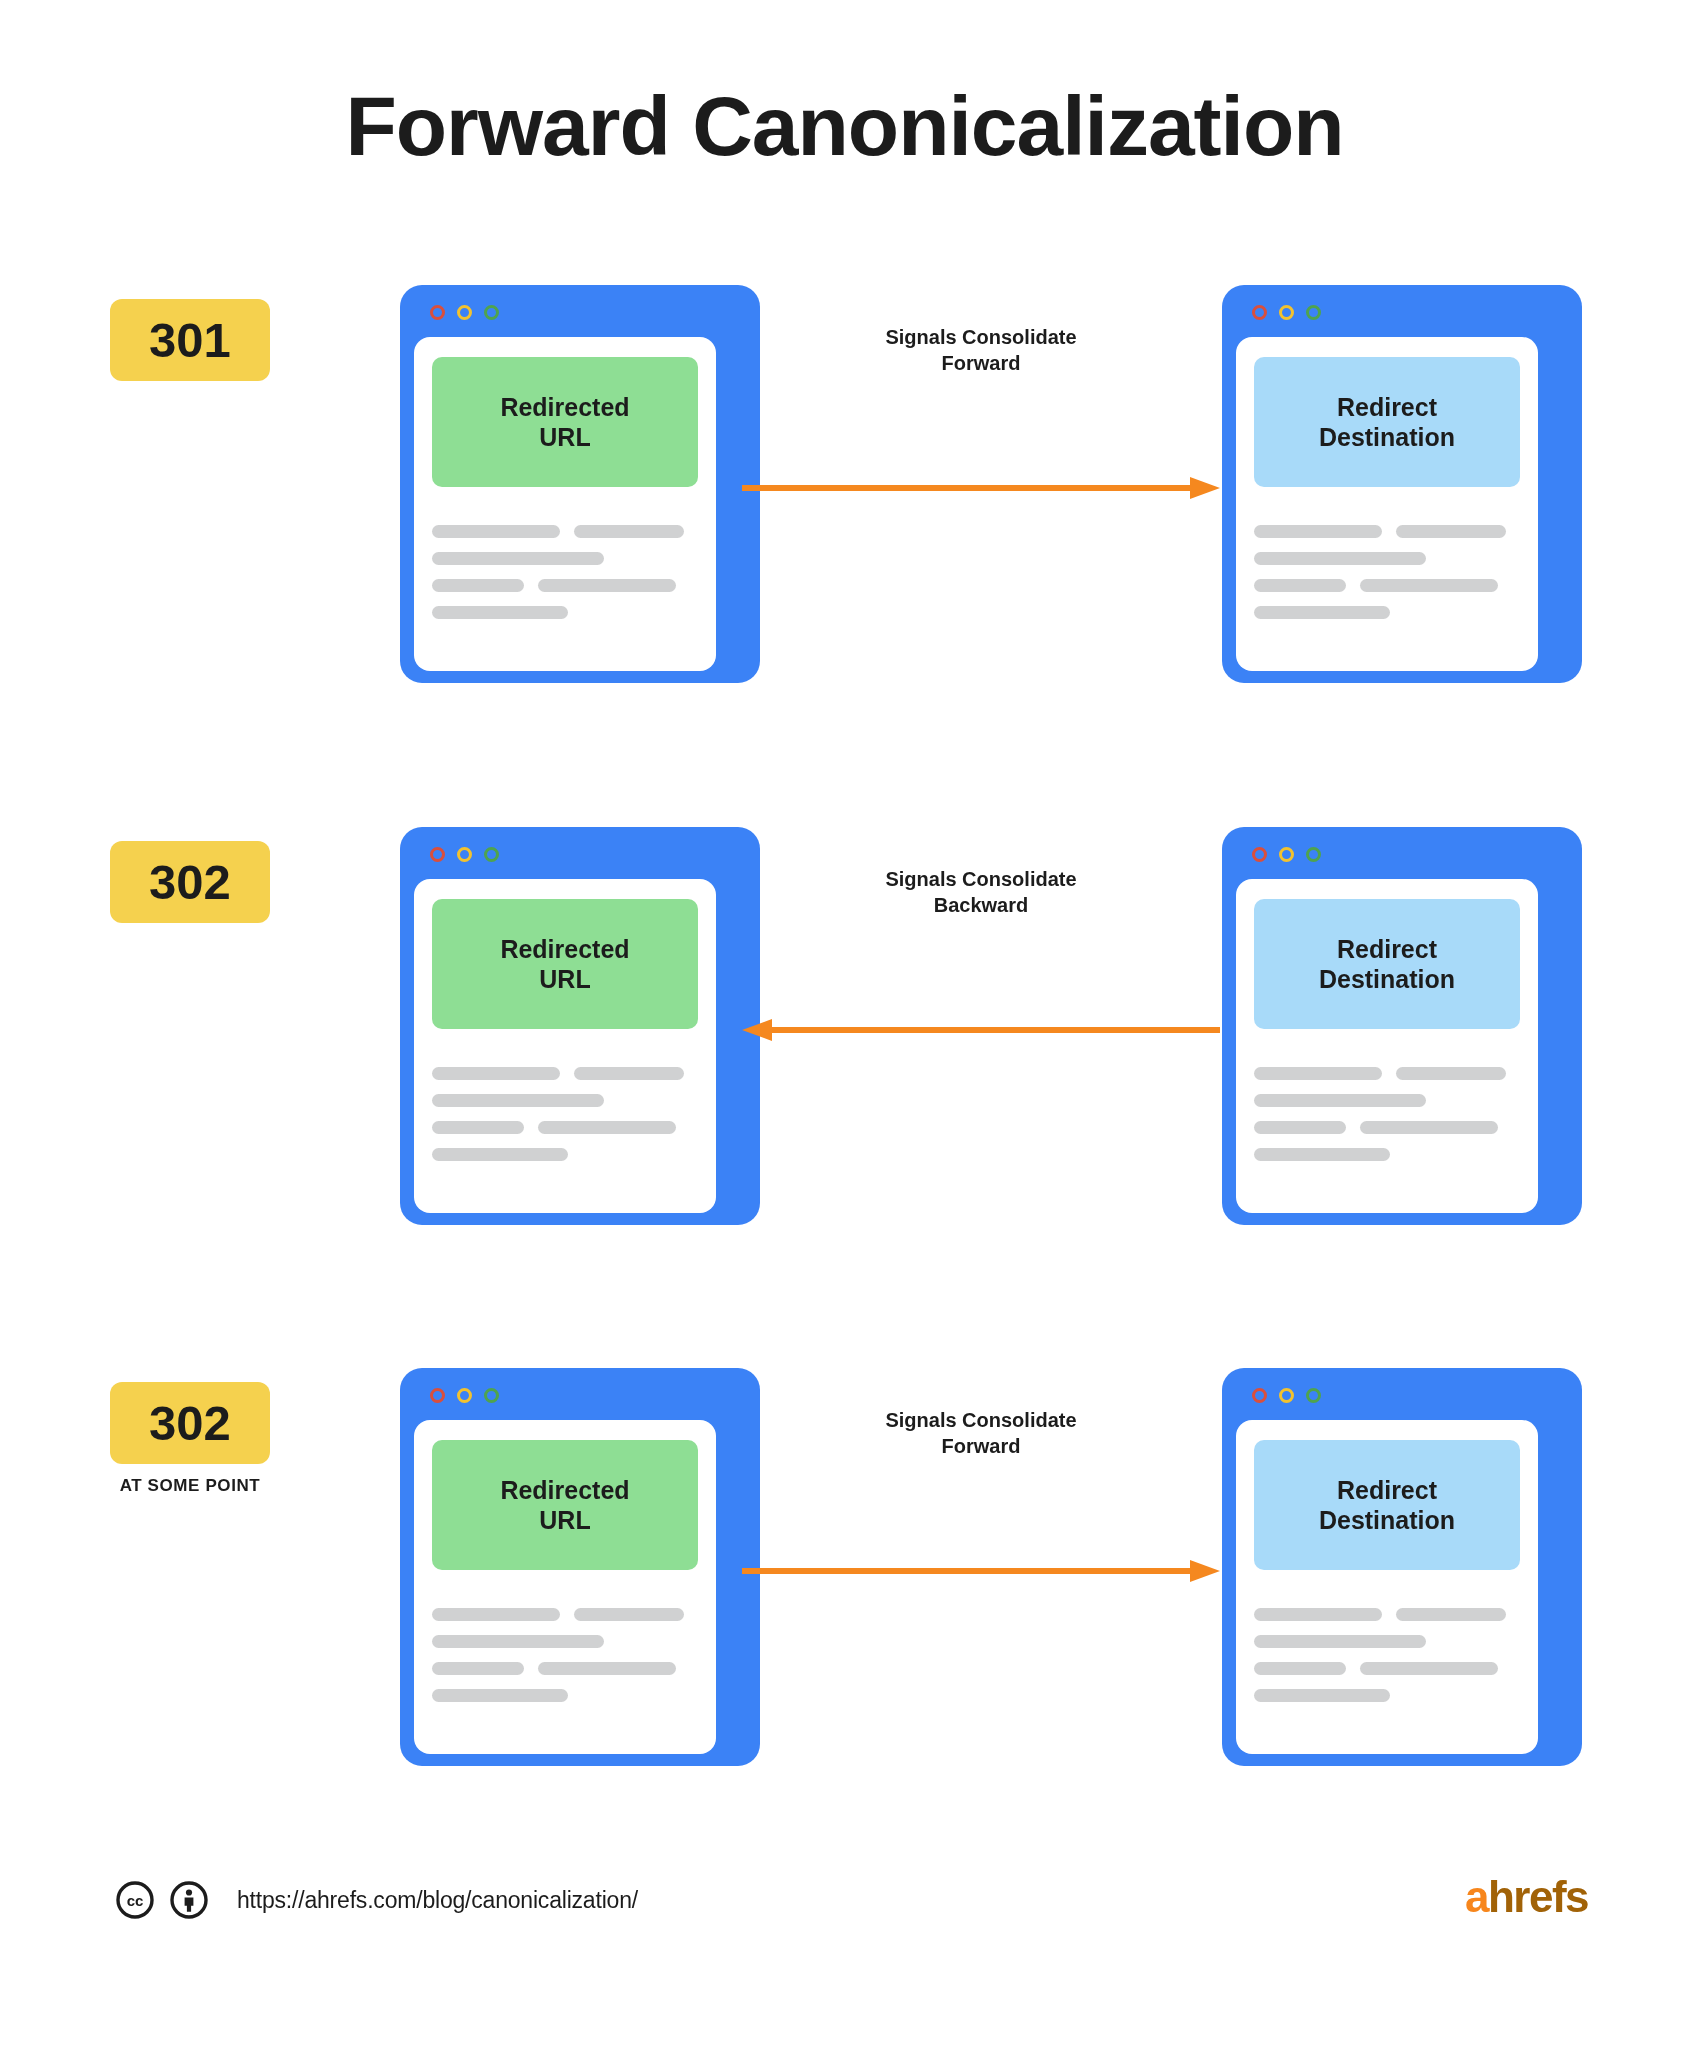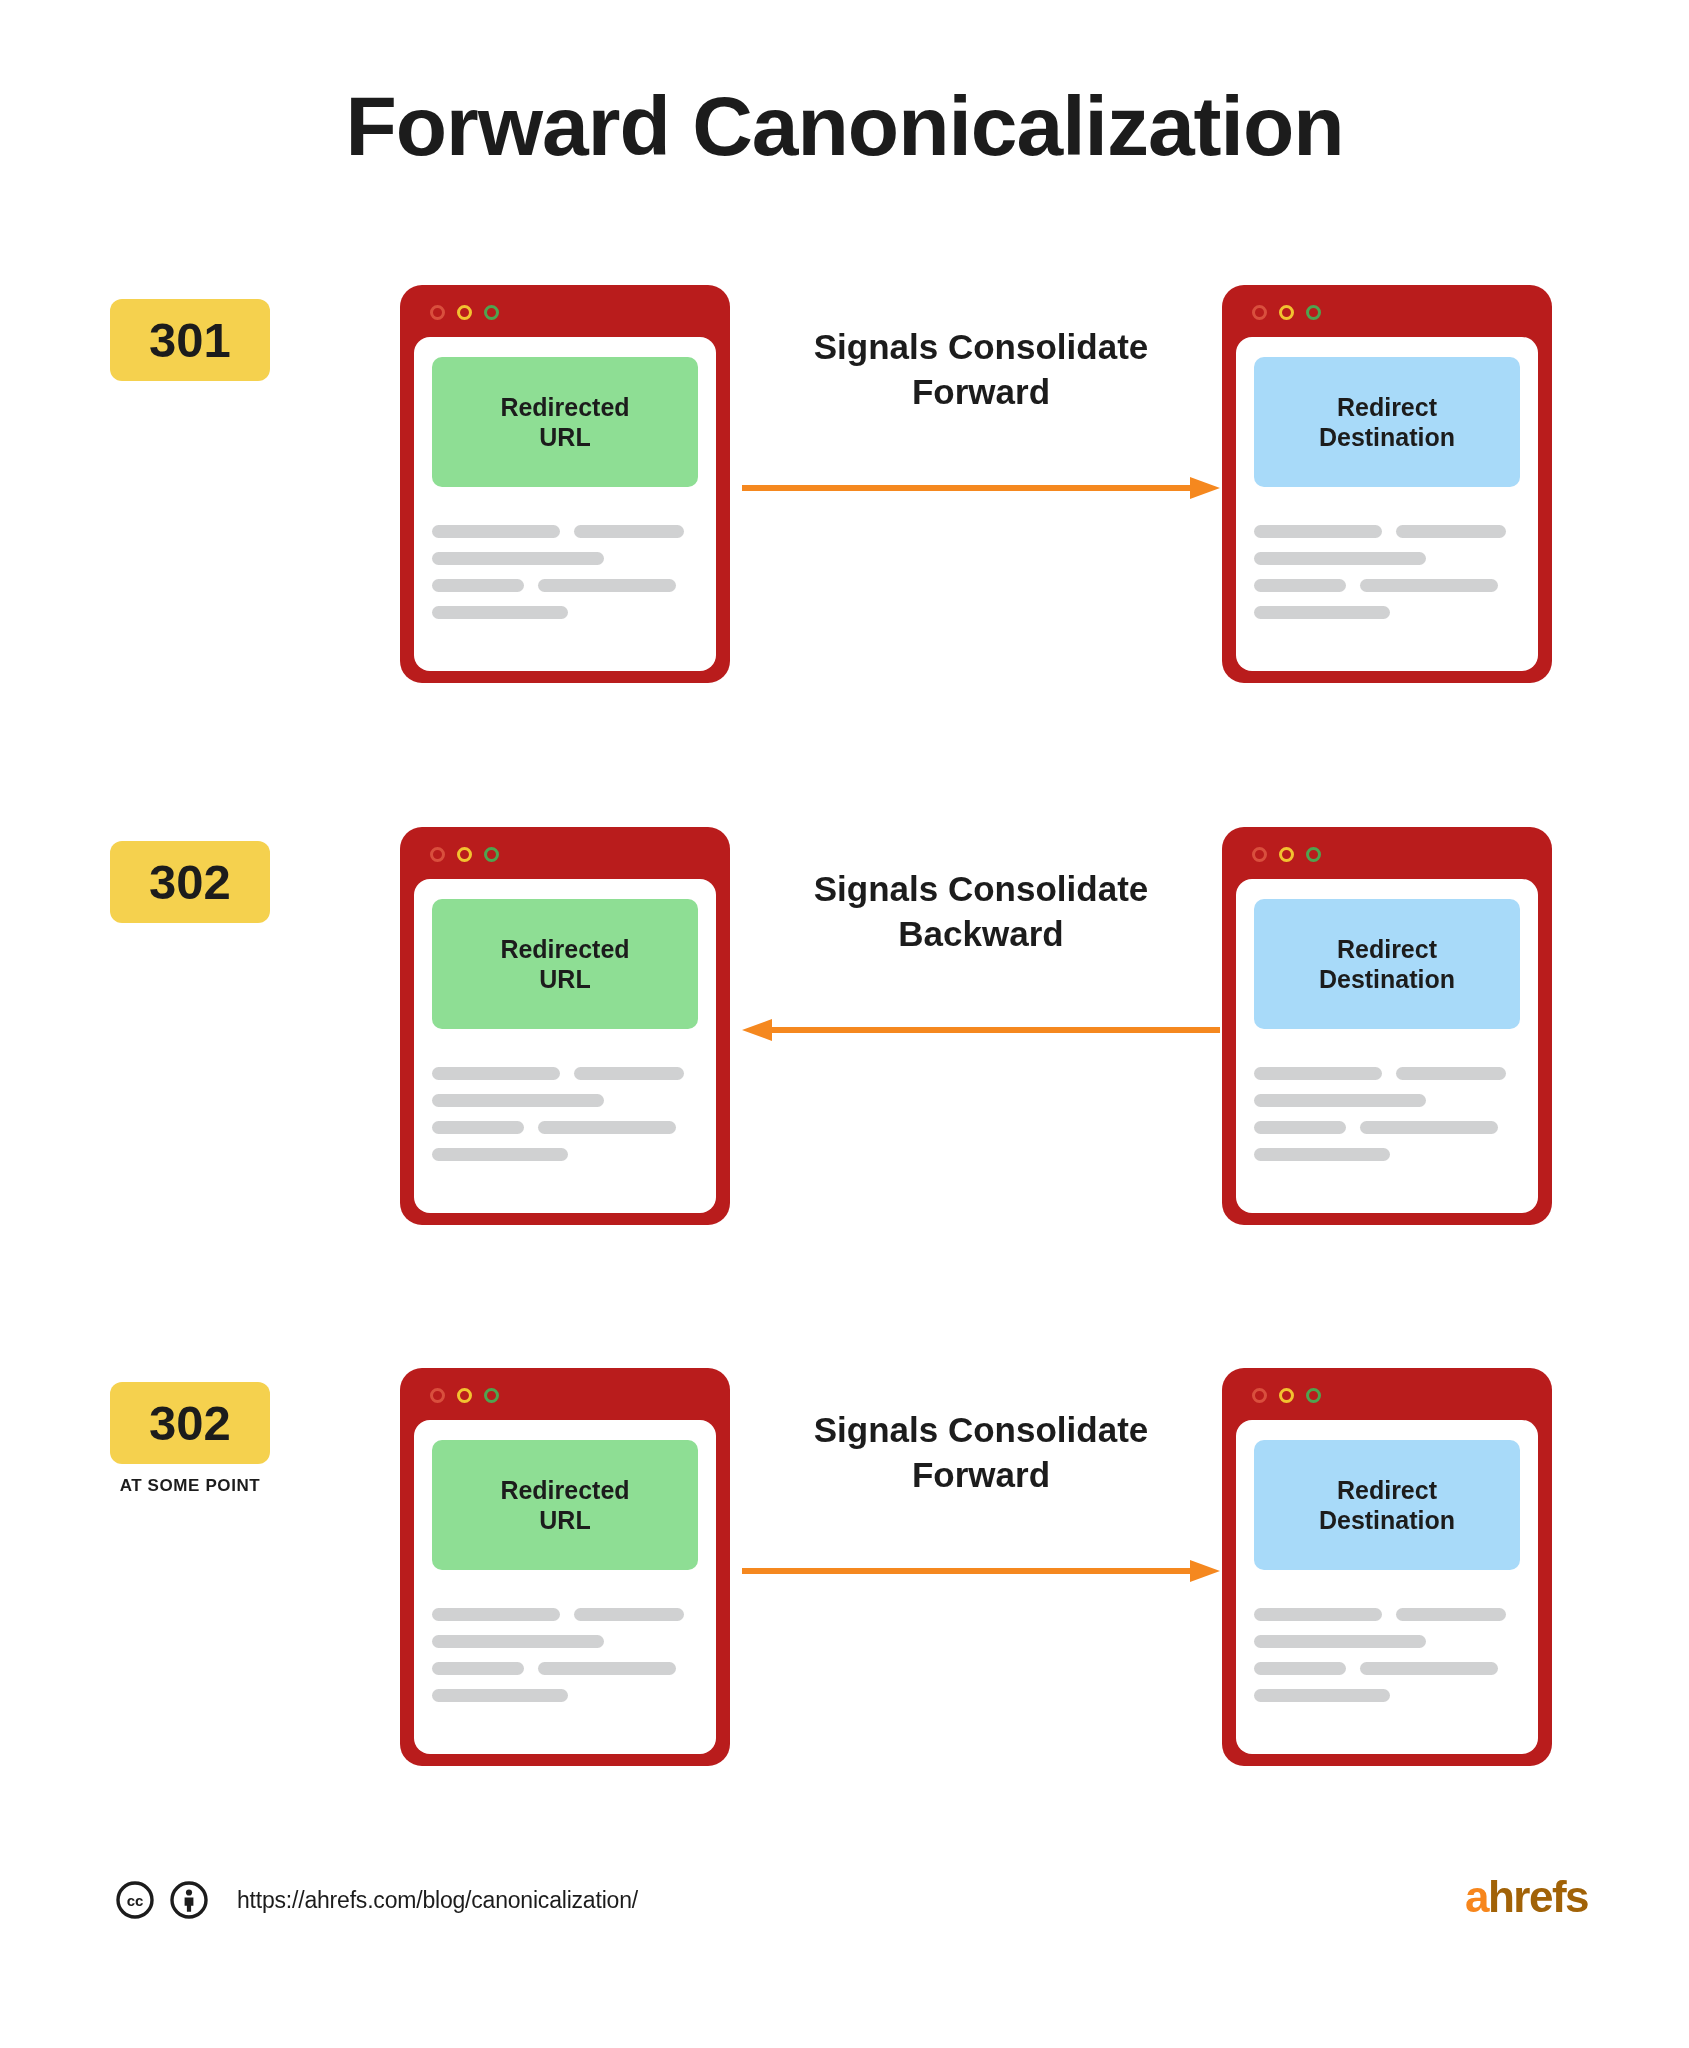--- a/index.html
+++ b/index.html
@@ -77,23 +77,23 @@
     font-weight: bold;
     letter-spacing: 0.6px;
     color: #1c1c1c;
     text-align: center;
   }
 
   
   .card {
     position: absolute;
     top: 0;
-    width: 330px;
+    width: 360px;
     height: 398px;
-    background: #b91c1c;
+    background: #3b82f6;
     border-radius: 22px;
     box-sizing: border-box;
     padding: 6px;
   }
   .card-left  { left: 400px; }
   .card-right { left: 1222px; }
 
   .card-dots {
     height: 40px;
     padding: 12px 0 0 24px;
@@ -158,21 +158,21 @@
   
   .connector {
     position: absolute;
     left: 740px;
     top: 40px;
     width: 482px;
     height: 250px;
     text-align: center;
   }
   .connector-label {
-    font-size: 35px;
+    font-size: 20px;
     font-weight: bold;
     line-height: 1.28;
     color: #1c1c1c;
     padding: 0 6px;
   }
   .arrow {
     position: absolute;
     left: 0;
     width: 482px;
     height: 26px;

